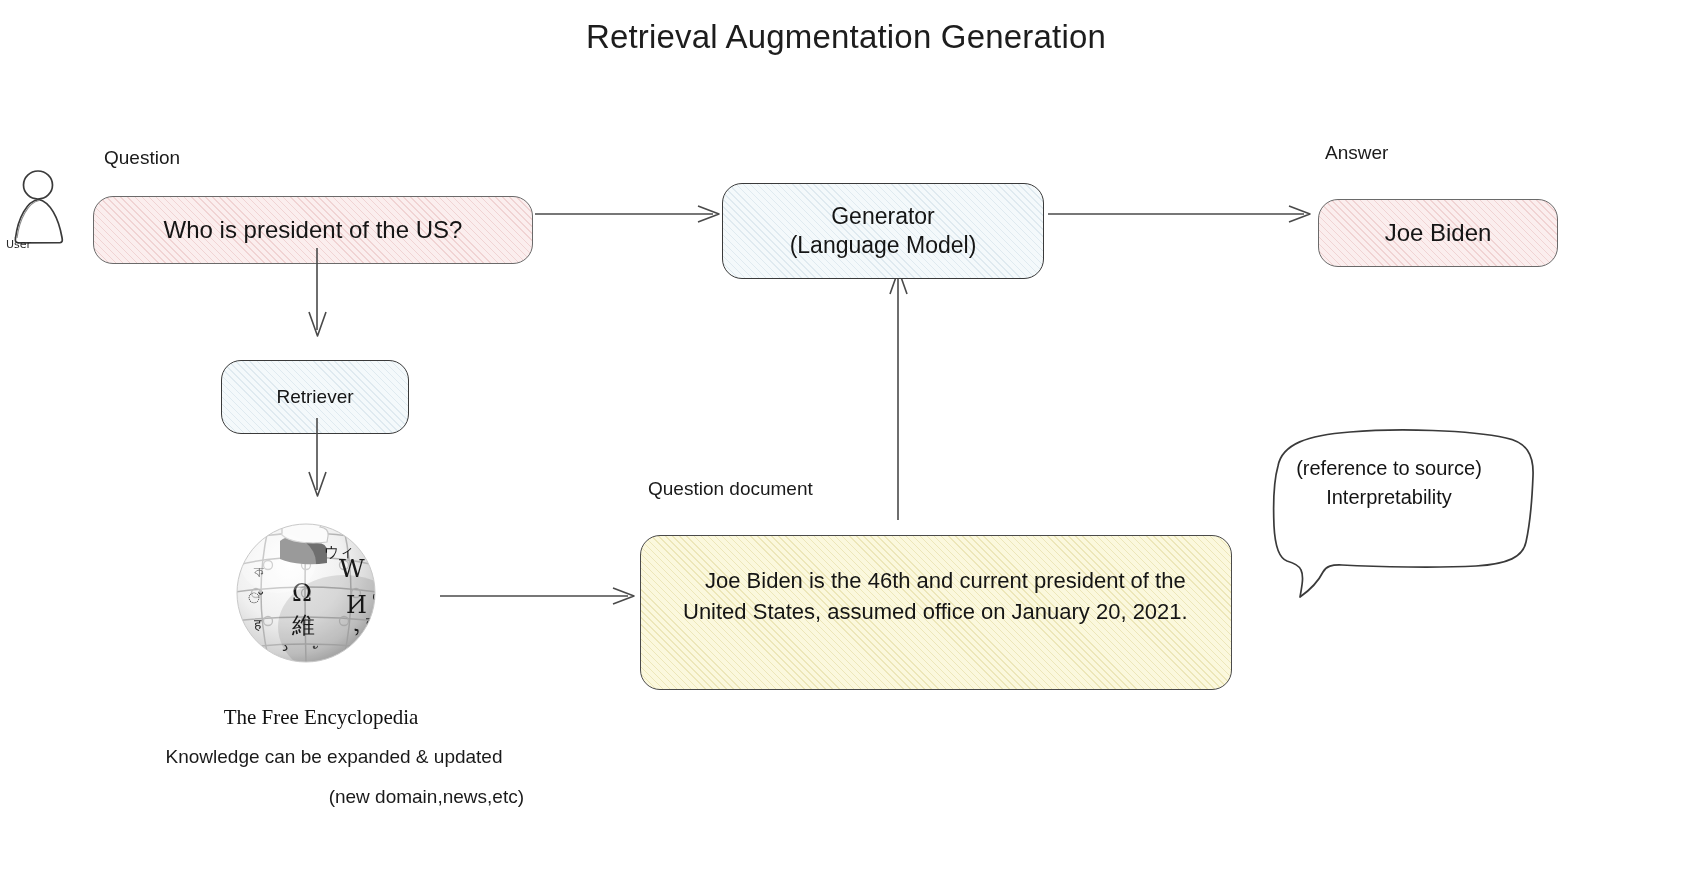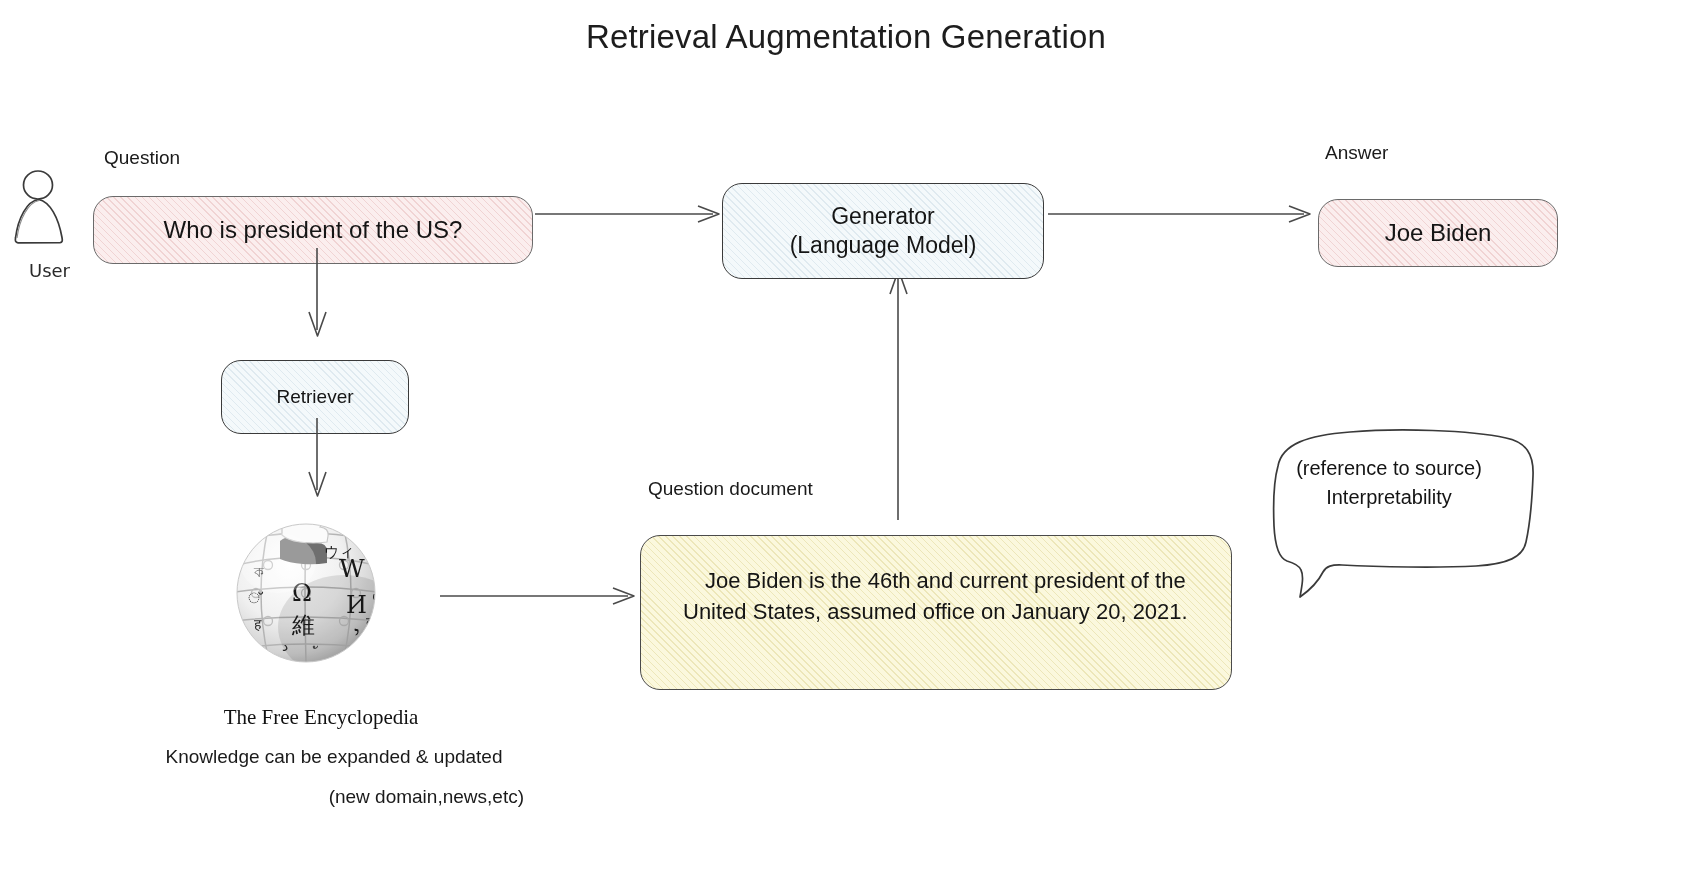--- a/index.html
+++ b/index.html
@@ -85,22 +85,22 @@
     display:block;
     padding:30px 30px 16px 42px;
     text-indent:22px;
     text-align:left;
     line-height:1.40;
   }
 
   
   #user-icon{left:8px;top:168px;width:62px;height:80px;}
   #user-label{
-    left:6px;top:260px;width:64px;text-align:right;
-    font-size:18px;color:#2a2a2a;
+    left:6px;top:238px;width:64px;text-align:left;
+    font-size:11px;color:#2a2a2a;
     font-family:"DejaVu Sans", sans-serif;
   }
 
   
   .arrow-svg{overflow:visible;}
 
   
   #wiki-group{left:196px;top:505px;width:256px;height:230px;}
   #wiki-globe{left:0;top:0;width:220px;height:160px;}
   #wiki-word{

